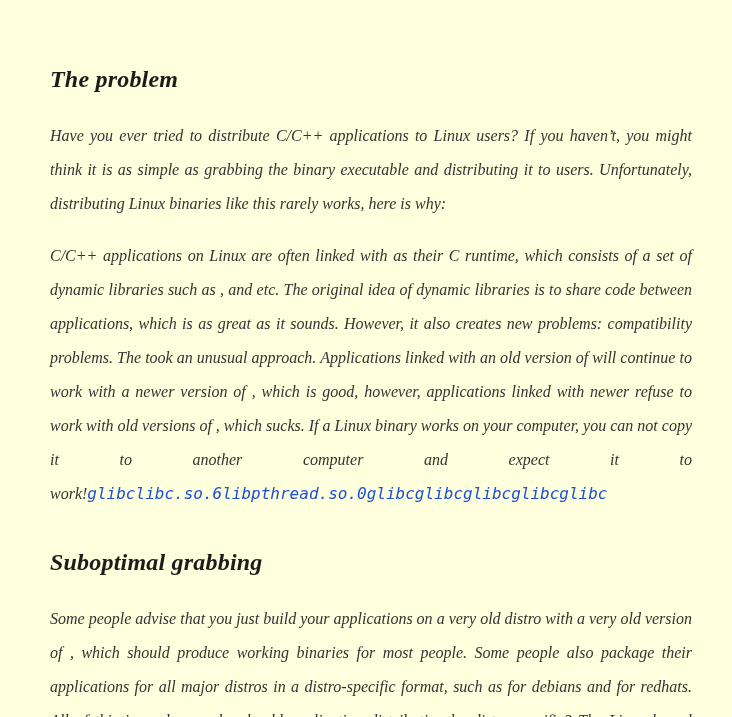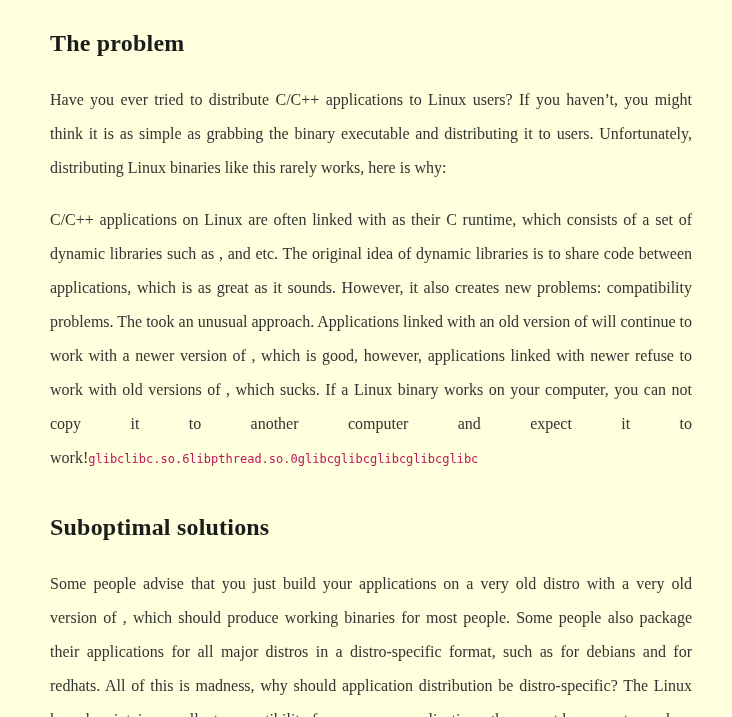--- a/index.html
+++ b/index.html
@@ -10,21 +10,22 @@
       width: 732px;
       height: 717px;
       background: #feffdc;
       font-family: "Liberation Serif", "DejaVu Serif", serif;
       overflow: hidden;
     }
     .article {
       box-sizing: border-box;
       width: 732px;
       height: 717px;
-      padding: 28px 40px 20px 50px;
+      padding: 64px 40px 20px 50px;
+      font-style: italic;
     }
     h1.section-heading {
       font-size: 24px;
       line-height: 30px;
       font-weight: 700;
       color: #1c1c1c;
       margin: 0 0 25px 0;
       letter-spacing: 0.2px;
     }
     h2.section-heading {
@@ -37,32 +38,32 @@
     }
     p.paragraph {
       font-size: 16px;
       line-height: 34px;
       color: #333333;
       margin: 0 0 18px 0;
       text-align: justify;
     }
     code.inline-code {
       font-family: "DejaVu Sans Mono", "Liberation Mono", monospace;
-      font-size: 12px;
-      color: #be185d;
+      font-size: 16px;
+      color: #1d4ed8;
     }
   </style>
 </head>
 <body>
 
 <main class="article">
 
   <h1 class="section-heading">The problem</h1>
 
   <p class="paragraph"><span>Have you ever tried to distribute C/C++ applications to Linux users? If you haven’t, you might think it is as simple as grabbing the binary executable and distributing it to users. Unfortunately, distributing Linux binaries like this rarely works, here is why:</span></p>
 
   <p class="paragraph"><span>C/C++ applications on Linux are often linked with as their C runtime, which consists of a set of dynamic libraries such as , and etc. The original idea of dynamic libraries is to share code between applications, which is as great as it sounds. However, it also creates new problems: compatibility problems. The took an unusual approach. Applications linked with an old version of will continue to work with a newer version of , which is good, however, applications linked with newer refuse to work with old versions of , which sucks. If a Linux binary works on your computer, you can not copy it to another computer and expect it to work!</span><code class="inline-code">glibclibc.so.6libpthread.so.0glibcglibcglibcglibcglibc</code></p>
 
-  <h2 class="section-heading">Suboptimal solutions</h2>
+  <h2 class="section-heading">Suboptimal grabbing</h2>
 
   <p class="paragraph"><span>Some people advise that you just build your applications on a very old distro with a very old version of , which should produce working binaries for most people. Some people also package their applications for all major distros in a distro-specific format, such as for debians and for redhats. All of this is madness, why should application distribution be distro-specific? The Linux kernel maintains excellent compatibility for user space applications, there must be a way to produce portable applications for Linux.</span><code class="inline-code">glibcdebrpm</code></p>
 
 </main>
 
 </body></html>

